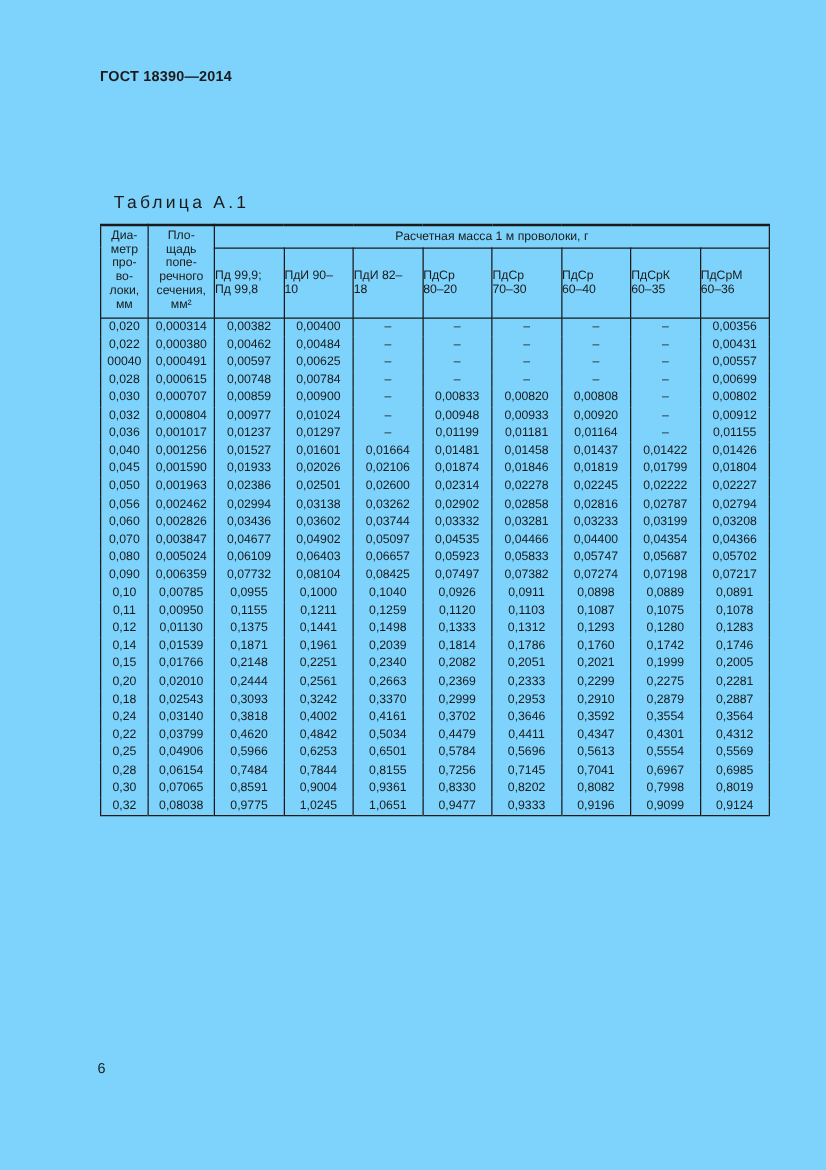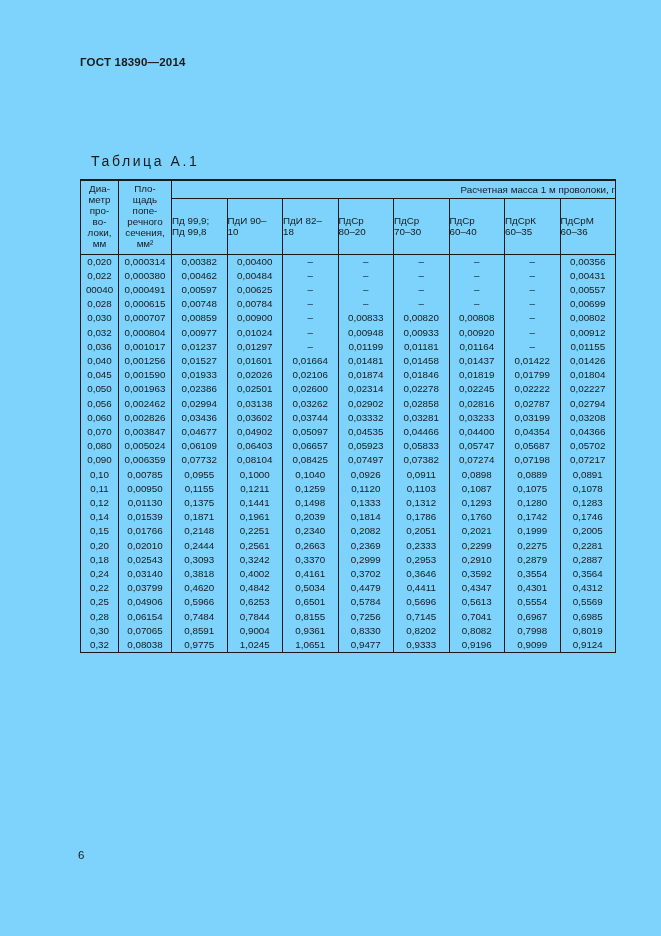--- a/index.html
+++ b/index.html
@@ -74,21 +74,21 @@
   thead tr.sub-row { height: 56px; }
   th.rowspan-cell {
     vertical-align: top;
     padding-top: 3px;
     line-height: 10.9px;
     white-space: pre-line;
     border-bottom: 1.6px solid #1a1a1a;
   }
   th.span-header {
     border-bottom: 1.1px solid #1a1a1a;
-    text-align: right;
+    text-align: center;
     vertical-align: middle;
   }
   thead tr.sub-row th {
     white-space: pre-line;
     line-height: 11.5px;
     vertical-align: middle;
     text-align: left;
     border-bottom: 1.6px solid #1a1a1a;
   }
   tbody tr { height: 14.2px; padding-left: 23px; }

